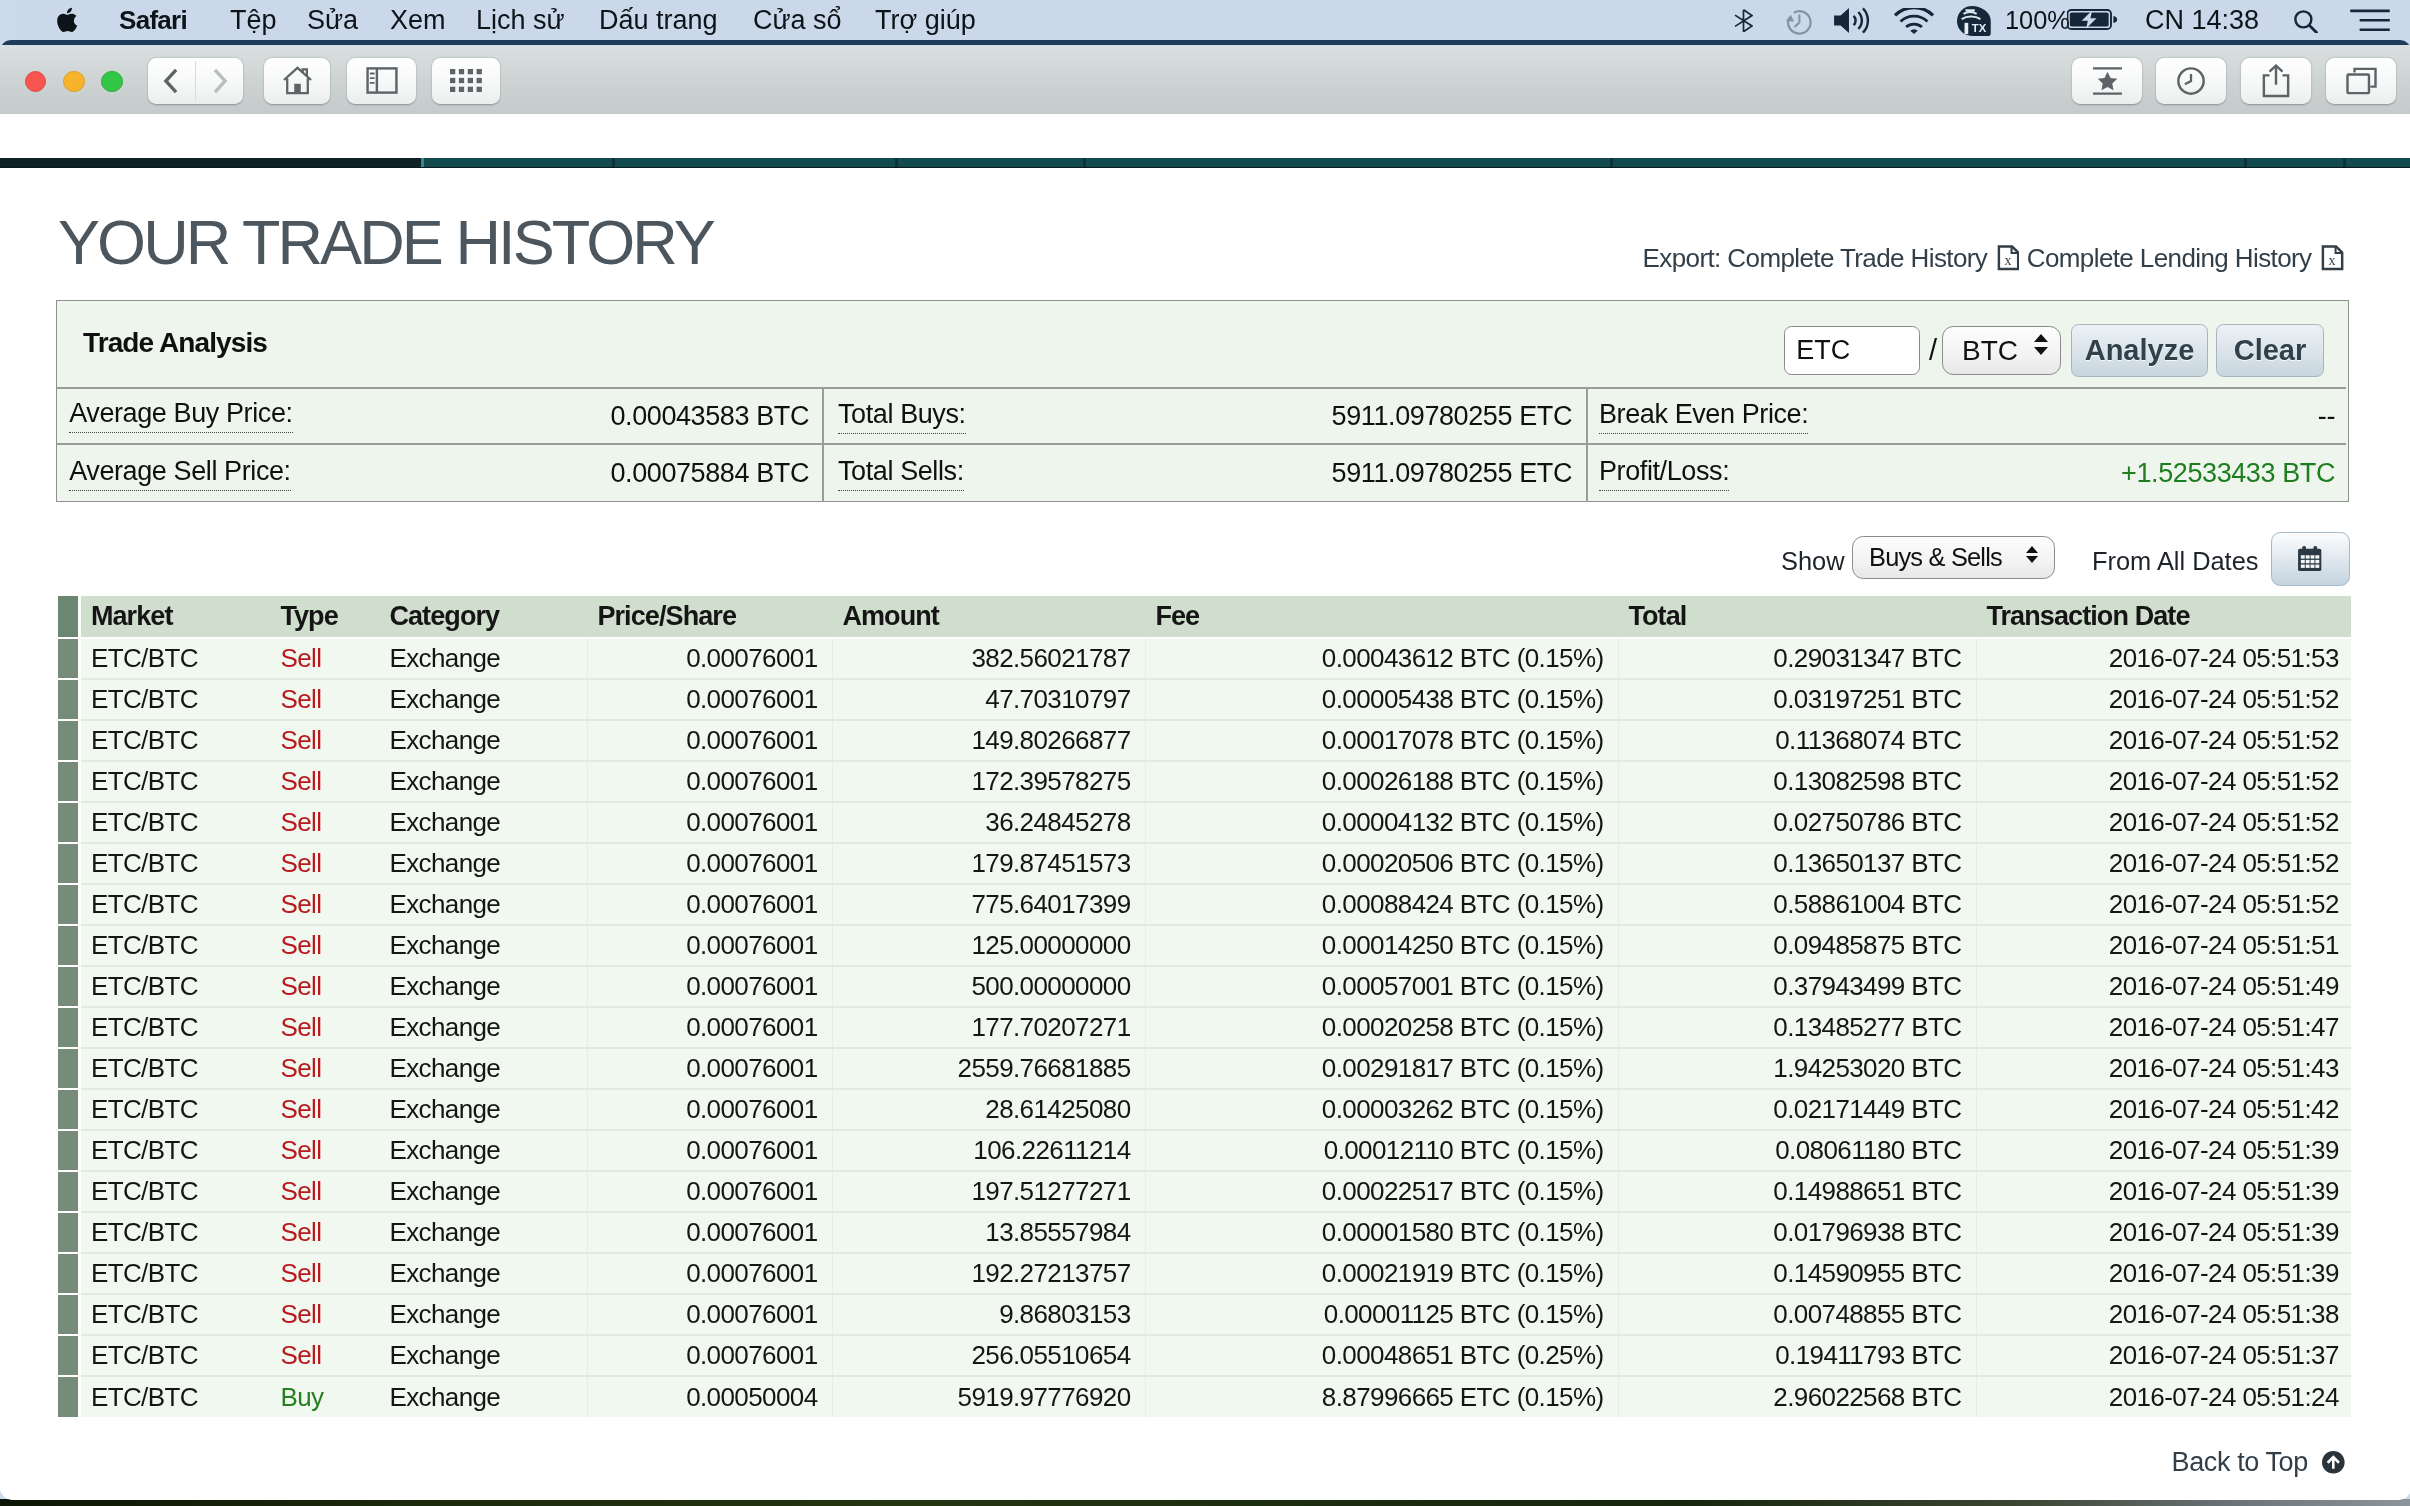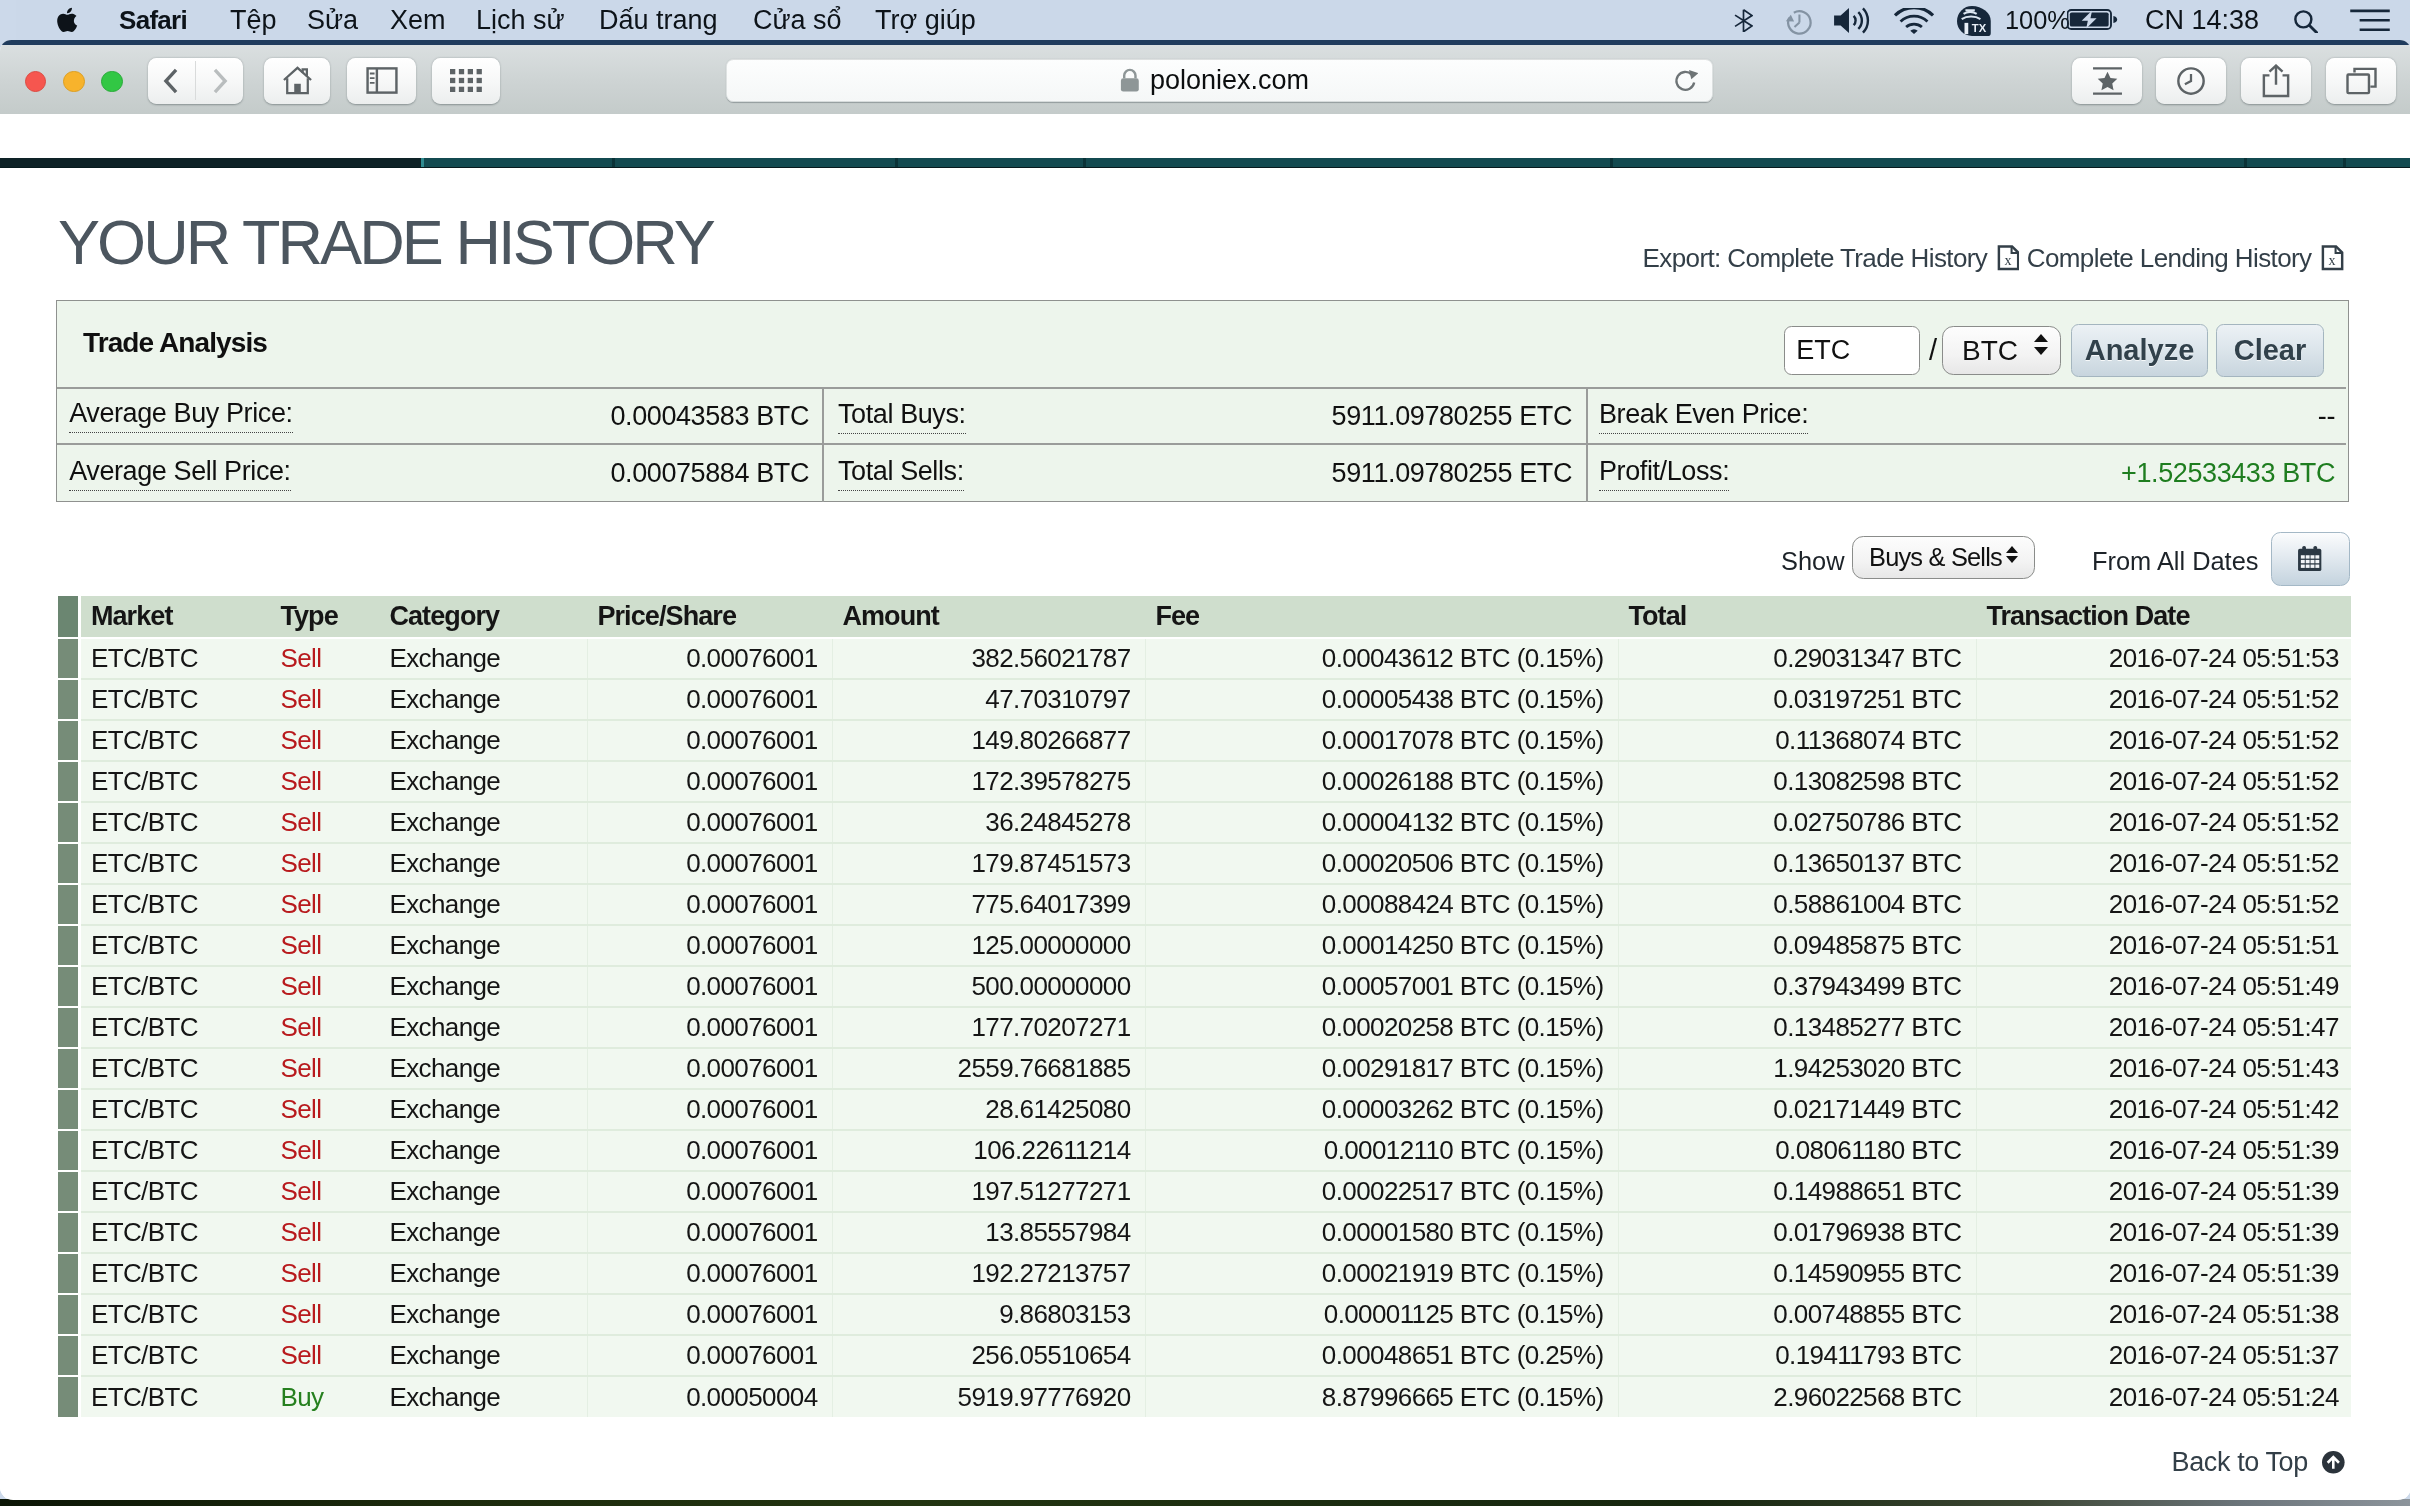--- a/index.html
+++ b/index.html
@@ -174,31 +174,20 @@
 <rect x="9.4" y="9.4" width="5.6" height="5.6"></rect>
 <rect x="18.8" y="9.4" width="5.6" height="5.6"></rect>
 <rect x="28.200000000000003" y="9.4" width="5.6" height="5.6"></rect>
 <rect x="0.0" y="18.8" width="5.6" height="5.6"></rect>
 <rect x="9.4" y="18.8" width="5.6" height="5.6"></rect>
 <rect x="18.8" y="18.8" width="5.6" height="5.6"></rect>
 <rect x="28.200000000000003" y="18.8" width="5.6" height="5.6"></rect>
 </g>
         </svg>
       </div>
-<div class="abs" style="left:726px;top:14px;width:987px;height:43px;background:linear-gradient(180deg,#fdfefe,#f5f7f7);border-radius:7.5px;box-shadow:0 0.9px 0.9px rgba(70,80,85,.4), inset 0 0 0 0.9px rgba(160,168,168,.35);">
-<svg class="abs" style="left:393px;top:9.4px" width="21.7" height="25.4" viewBox="0 0 23 27">
-<path d="M5.5 11 V8 a6 6 0 0 1 12 0 v3" fill="none" stroke="#8e9697" stroke-width="2.6"></path>
-<rect x="2" y="11" width="19" height="14" rx="2.5" fill="#8e9697"></rect>
-        </svg>
-<span class="abs" style="left:424px;top:0;line-height:43px;font-size:27px;color:#0c0e0f;">poloniex.com</span>
-<svg class="abs" style="left:947px;top:9.4px" width="25.4" height="25.4" viewBox="0 0 27 27">
-<path d="M22.5 15.5 a9.5 9.5 0 1 1 -2.6-8.5" fill="none" stroke="#6e7476" stroke-width="2.5"></path>
-<path fill="#6e7476" d="M17 2 L27 5.5 L19.5 12 Z"></path>
-        </svg>
-</div>
 <div class="tbtn" style="left:2072px;width:70px;">
 <svg class="abs" style="left:20px;top:9.4px" width="31" height="28" viewBox="0 0 33 30">
 <path d="M1 1.5 h31 M1 28.5 h31" stroke="#5d6366" stroke-width="2.6"></path>
 <path fill="#5d6366" d="M16.5 5 l3.2 6.8 7.3 .9 -5.4 5.1 1.4 7.2 -6.5-3.6 -6.5 3.6 1.4-7.2 -5.4-5.1 7.3-.9 z"></path>
         </svg>
 </div>
 <div class="tbtn" style="left:2156px;width:70px;">
 <svg class="abs" style="left:20px;top:8.5px" width="30" height="30" viewBox="0 0 32 32">
 <circle cx="16" cy="16" r="13.5" fill="none" stroke="#5d6366" stroke-width="2.6"></circle>
 <path d="M16 8.5 V16 L9.5 19.5" fill="none" stroke="#5d6366" stroke-width="2.4"></path>
@@ -288,21 +277,21 @@
 <span class="abs" style="left:1872px;top:24.5px;font-size:29px;line-height:49px;color:#111;">/</span>
 <div class="selectbox" style="left:1885px;top:24.5px;width:119px;height:49px;line-height:47px;padding-left:19px;">BTC<div class="arrows" style="right:13px;top:7.5px;">
           <div class="up" style="border-bottom-width:8.5px;"></div>
           <div class="dn" style="border-top-width:8.5px;"></div>
         </div></div>
 <div class="bluebtn" style="left:2014px;top:22.6px;width:137px;height:53px;line-height:51px;">Analyze</div>
 <div class="bluebtn" style="left:2159px;top:22.6px;width:108px;height:53px;line-height:51px;">Clear</div>
 </div>
 <div id="showrow">
 <span class="t" style="left:1781px;top:507px;">Show</span>
-<div class="selectbox" style="left:1852px;top:496px;width:183px;height:43px;line-height:41px;padding-left:16px;font-size:25.4px;letter-spacing:-0.8px;">Buys &amp; Sells<div class="arrows" style="right:15px;top:8.5px;">
+<div class="selectbox" style="left:1852px;top:496px;width:203px;height:43px;line-height:41px;padding-left:16px;font-size:25.4px;letter-spacing:-0.8px;">Buys &amp; Sells<div class="arrows" style="right:15px;top:8.5px;">
           <div class="up" style="border-bottom-width:7.5px;border-left-width:6.6px;border-right-width:6.6px;margin-bottom:3.8px;"></div>
           <div class="dn" style="border-top-width:7.5px;border-left-width:6.6px;border-right-width:6.6px;"></div>
         </div></div>
 <span class="t" style="left:2092px;top:507px;">From All Dates</span>
 <div class="abs" style="left:2271px;top:492px;width:79px;height:54px;background:linear-gradient(180deg,#fbfcfd 0%,#e3eaf0 45%,#c4d3de 100%);border:1.9px solid #a4b8c6;border-radius:9.4px;">
 <svg class="abs" style="left:25.4px;top:12.2px" width="25.4" height="27" viewBox="0 0 27 29">
 <rect x="1" y="4" width="25" height="24" rx="2" fill="#2c3944"></rect>
 <rect x="5.5" y="1" width="4" height="7" rx="1.8" fill="#2c3944"></rect>
           <rect x="17.5" y="1" width="4" height="7" rx="1.8" fill="#2c3944"></rect>
 <g fill="#f2f5f7">

